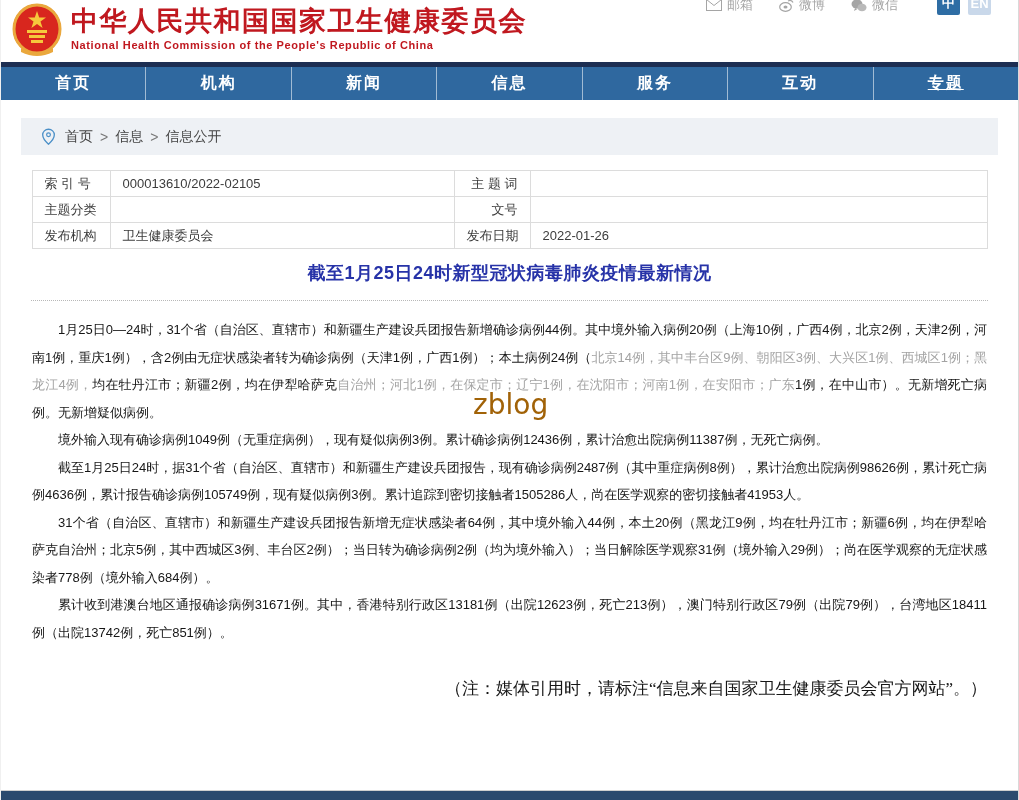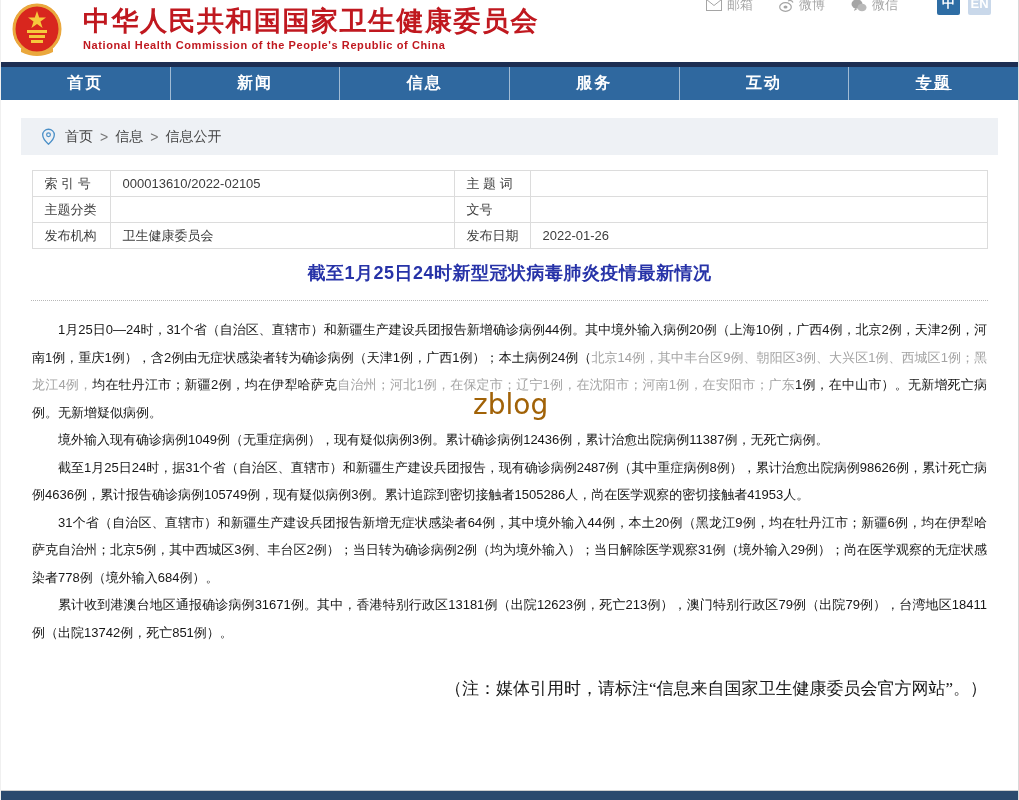--- a/index.html
+++ b/index.html
@@ -7,21 +7,21 @@
   .page {
     position:relative; width:1019px; height:800px; overflow:hidden;
     background:#fff; font-family:"Liberation Sans","DejaVu Sans",sans-serif;
     border-right:1px solid #d9d9d9; border-left:1px solid #f0f0f0;
   }
 
   
   .header { position:relative; height:62px; background:#fff; }
   .logo-wrap { position:absolute; left:10px; top:2px; display:flex; align-items:flex-start; }
   .emblem { width:52px; height:56px; flex:0 0 auto; }
-  .titles { margin-left:20px; padding-top:4px; }
+  .titles { margin-left:8px; padding-top:4px; }
   .site-title { color:#c0181f; font-size:27px; font-weight:bold; letter-spacing:1.5px; line-height:30px; }
   .site-subtitle { color:#c0181f; font-size:11px; font-weight:bold; letter-spacing:0.6px; margin-top:3px; }
 
   .quick-links { position:absolute; top:-7px; right:120px; display:flex; align-items:center; gap:26px;
     color:#a5a5a5; font-size:13px; height:24px; }
   .quick-link { display:flex; align-items:center; gap:5px; cursor:pointer; }
   .quick-link svg { display:block; }
 
   .lang-switch { position:absolute; top:-9px; right:27px; display:flex; gap:8px; }
   .lang-btn { width:23px; height:24px; display:flex; align-items:center; justify-content:center;
@@ -43,21 +43,21 @@
   .breadcrumb-bar .pin { margin-right:9px; display:flex; }
   .crumb { cursor:pointer; }
   .crumb-sep { color:#777; margin:0 7px; }
 
   
   .meta-table { width:955px; margin:15px auto 0 auto; border-collapse:collapse;
     table-layout:fixed; font-size:13px; color:#3c3c3c; }
   .meta-table td { border:1px solid #dcdcdc; height:26px; padding:0 12px; overflow:hidden; white-space:nowrap; }
   .c-label1 { width:78px; }
   .c-value1 { width:344px; }
-  .c-label2 { width:76px; }
+  .c-label2 { width:76px;text-align:right; }
   .c-value2 { width:457px; }
 
   
   .article-title { margin-top:12px; text-align:center; color:#2733a8;
     font-size:18px; font-weight:bold; letter-spacing:0.5px; }
   .dotted-sep { margin:15px 30px 0 30px; border-bottom:1px dotted #b8b8b8; height:1px; }
 
   .article-body { margin:15px 31px 0 31px; font-family:Liberation Sans, sans-serif;
     font-size:13px; line-height:27.5px; color:#161616; text-align:justify; }
   .article-body p { margin:0; text-indent:2em; }
@@ -123,20 +123,21 @@
 
     <div class="lang-switch">
       <div class="lang-btn lang-zh">中</div>
       <div class="lang-btn lang-en">EN</div>
     </div>
   </div>
 
   <div class="nav-top-strip"></div>
   <div class="nav-bar">
     <div class="nav-item">首页</div>
+    <div class="nav-item">机构</div>
     <div class="nav-item">新闻</div>
     <div class="nav-item">信息</div>
     <div class="nav-item">服务</div>
     <div class="nav-item">互动</div>
     <div class="nav-item">专题</div>
   </div>
 
   <div class="breadcrumb-bar">
     <span class="pin">
       <svg width="15" height="18" viewBox="0 0 16 19">

